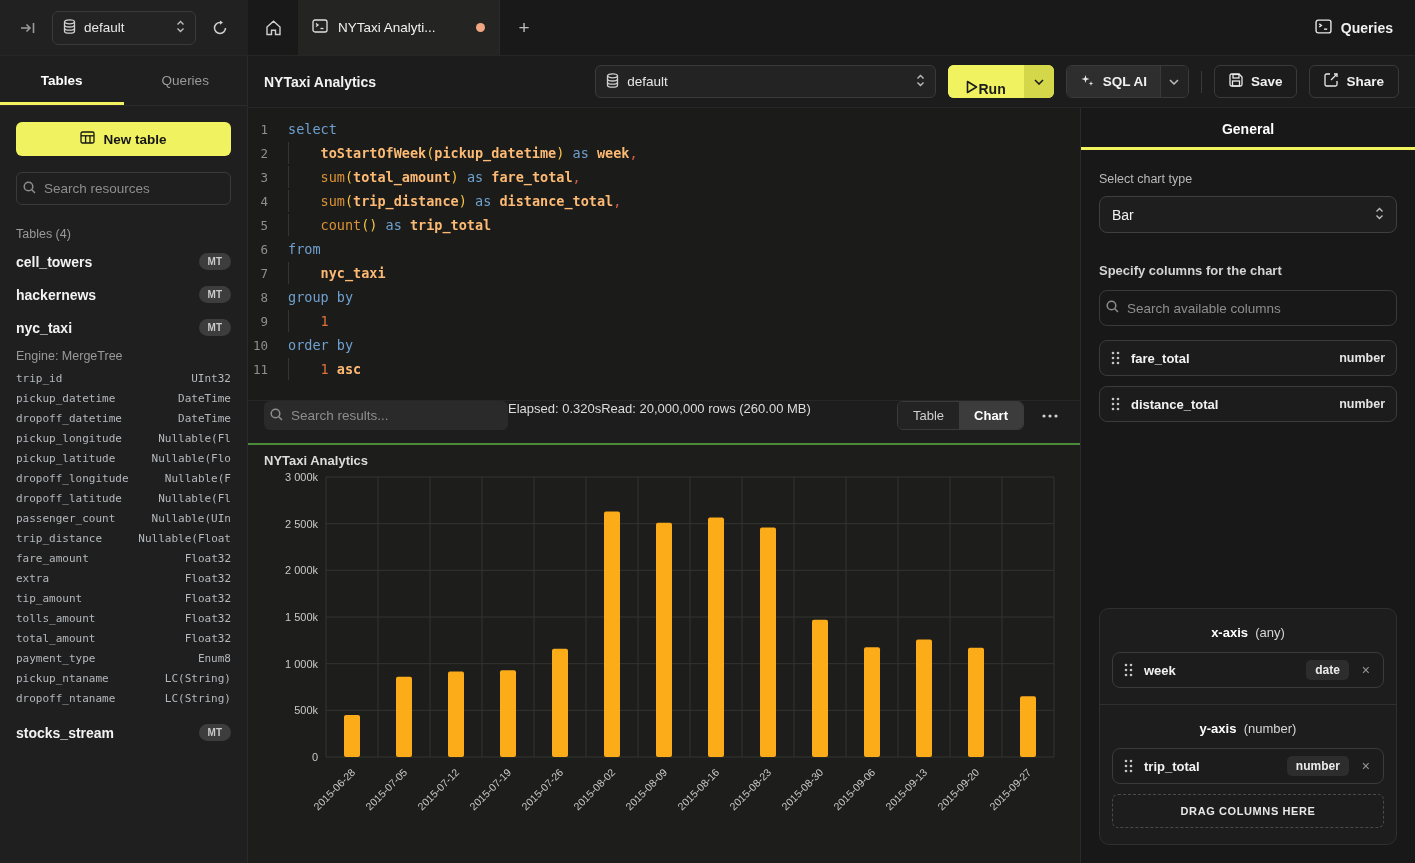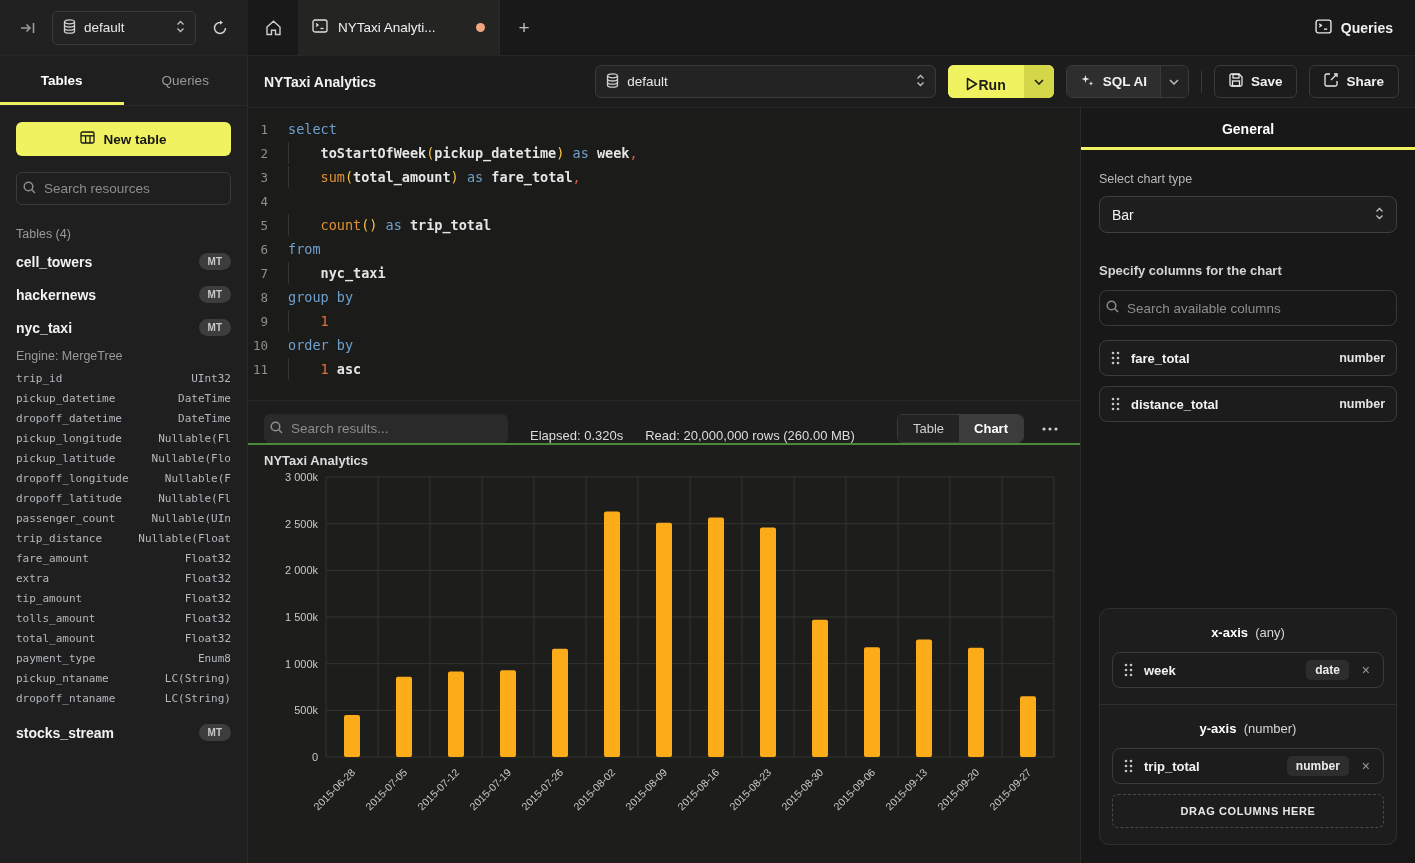--- a/index.html
+++ b/index.html
@@ -48,48 +48,48 @@
   .col-row { display:flex; height:20px; align-items:center; font-family:"DejaVu Sans Mono", monospace; font-size:11px; color:#b4b8bc; }
   .col-name { flex:1; white-space:nowrap; overflow:hidden; }
   .col-type { white-space:nowrap; }
 
   
   .main { flex:1; display:flex; flex-direction:column; min-width:0; background:#1c1c1c; }
   .main-header { height:52px; flex:none; display:flex; align-items:center; padding:0 16px; gap:12px; border-bottom:1px solid #262626; background:#1c1c1c;}
   .page-title { font-size:14px; font-weight:600; color:#f2f2f2; flex:1; }
   .hdr-db { width:165px; height:33px; }
   .run-btn { display:flex; height:33px; border-radius:6px; overflow:hidden; border:none; padding:0; cursor:pointer; background:var(--accent);}
-  .run-main { display:flex; align-items:flex-start; padding:12px 18px; background:var(--accent); color:#1c1c1c; font-size:14px; font-weight:600; border:none; cursor:pointer; font-family:inherit;}
+  .run-main { display:flex; align-items:flex-end; padding:1px 18px; background:var(--accent); color:#1c1c1c; font-size:14px; font-weight:600; border:none; cursor:pointer; font-family:inherit;}
   .run-caret { width:30px; background:#d5d74b; border:none; display:flex; align-items:center; justify-content:center; color:#1c1c1c; cursor:pointer;}
   .split-btn { display:flex; height:33px; border:1px solid #3a3a3a; border-radius:6px; overflow:hidden; }
   .split-main { display:flex; align-items:center; gap:8px; padding:0 13px; background:#2e2e2e; border:none; color:#f0f0f0; font-size:13.5px; font-weight:600; cursor:pointer; font-family:inherit;}
   .split-caret { width:28px; background:#232323; border:none; border-left:1px solid #3a3a3a; color:#bdbdbd; display:flex; align-items:center; justify-content:center; cursor:pointer;}
   .hdr-divider { width:1px; height:22px; background:#3a3a3a; }
   .ghost-btn { height:33px; border:1px solid #3a3a3a; border-radius:6px; background:transparent; color:#f0f0f0; font-size:13.5px; font-weight:600;
     display:flex; align-items:center; gap:8px; padding:8px 14px; cursor:pointer; font-family:inherit;}
 
   .main-content { flex:1; display:flex; min-height:0; }
   .editor-col { width:832px; flex:none; display:flex; flex-direction:column; min-height:0; }
 
   
   .sql-editor { height:292px; flex:none; background:#1b1b19; padding:9px 0; overflow:hidden; font-family:"DejaVu Sans Mono", monospace; font-size:13.5px; }
   .code-line { display:flex; height:24px; align-items:center; }
   .code-line .ln { width:34px; flex:none; text-align:right; color:#8f8f8f; padding-right:14px; font-size:12.5px;}
   .code-line .code { position:relative; white-space:pre; padding-left:6px; }
   .guide { position:absolute; left:6px; top:-3px; bottom:-3px; width:1px; background:#36362f; }
   .tk-kw { color:#6fa0ce; }
   .tk-fn { color:#dd9234; }
   .tk-pa { color:#f7c544; }
-  .tk-id { color:#e5e5e5; font-weight:700; }
+  .tk-id { color:#fdba74; font-weight:700; }
   .tk-cm { color:#d95f4c; }
   .tk-nu { color:#e0703c; }
   .tk-pl { color:#e8e8e8; }
 
   
-  .results-bar { height:43px; flex:none; display:flex; align-items:flex-end; gap:22px; padding:0 16px; background:#1d1d1d; border-top:1px solid #262626;}
+  .results-bar { height:43px; flex:none; display:flex; align-items:flex-start; padding:0 16px; background:#1d1d1d; border-top:1px solid #262626;}
   .results-search { width:244px; height:29px; background:#2a2a2a; border:none; border-radius:6px; margin-top:0;}
   .stat { font-size:13px; color:#dcdcdc; white-space:nowrap; }
   .results-right { margin-left:auto; display:flex; align-items:center; gap:12px; }
   .seg-toggle { display:flex; border:1px solid #3a3a3a; border-radius:6px; overflow:hidden; }
   .seg { padding:6px 15px; font-size:13px; background:#232323; color:#cfcfcf; border:none; cursor:pointer; font-family:inherit;}
   .seg.active { background:#3c3c3c; color:#ffffff; font-weight:700; }
 
   
   .chart-panel { flex:1; background:#1d1d1b; border-top:2px solid #4c8a3a; padding:8px 8px 6px 16px; display:flex; flex-direction:column; min-height:0;}
   .chart-title { font-size:13px; font-weight:600; color:#dcdcdc; height:24px; }
@@ -404,20 +404,21 @@
               <div class="code-line">
                 <span class="ln">2</span>
                 <span class="code"><span class="guide"></span>    <span class="tk-id">toStartOfWeek</span><span class="tk-pa">(</span><span class="tk-id">pickup_datetime</span><span class="tk-pa">)</span><span class="tk-pl"> </span><span class="tk-kw">as</span><span class="tk-pl"> </span><span class="tk-id">week</span><span class="tk-cm">,</span></span>
               </div>
               <div class="code-line">
                 <span class="ln">3</span>
                 <span class="code"><span class="guide"></span>    <span class="tk-fn">sum</span><span class="tk-pa">(</span><span class="tk-id">total_amount</span><span class="tk-pa">)</span><span class="tk-pl"> </span><span class="tk-kw">as</span><span class="tk-pl"> </span><span class="tk-id">fare_total</span><span class="tk-cm">,</span></span>
               </div>
               <div class="code-line">
                 <span class="ln">4</span>
+                <span class="code"><span class="guide"></span>    <span class="tk-fn">sum</span><span class="tk-pa">(</span><span class="tk-id">trip_distance</span><span class="tk-pa">)</span><span class="tk-pl"> </span><span class="tk-kw">as</span><span class="tk-pl"> </span><span class="tk-id">distance_total</span><span class="tk-cm">,</span></span>
               </div>
               <div class="code-line">
                 <span class="ln">5</span>
                 <span class="code"><span class="guide"></span>    <span class="tk-fn">count</span><span class="tk-pa">()</span><span class="tk-pl"> </span><span class="tk-kw">as</span><span class="tk-pl"> </span><span class="tk-id">trip_total</span></span>
               </div>
               <div class="code-line">
                 <span class="ln">6</span>
                 <span class="code"><span class="tk-kw">from</span></span>
               </div>
               <div class="code-line">

